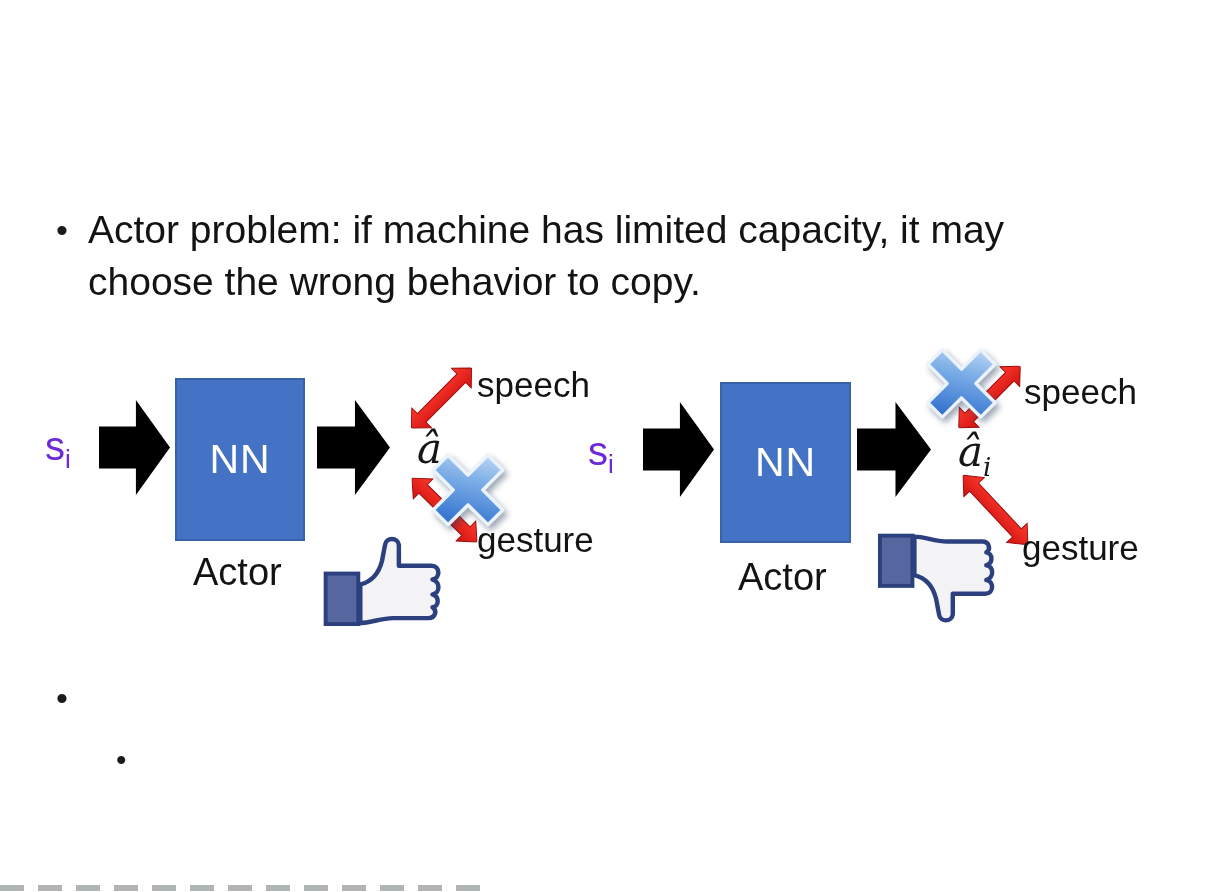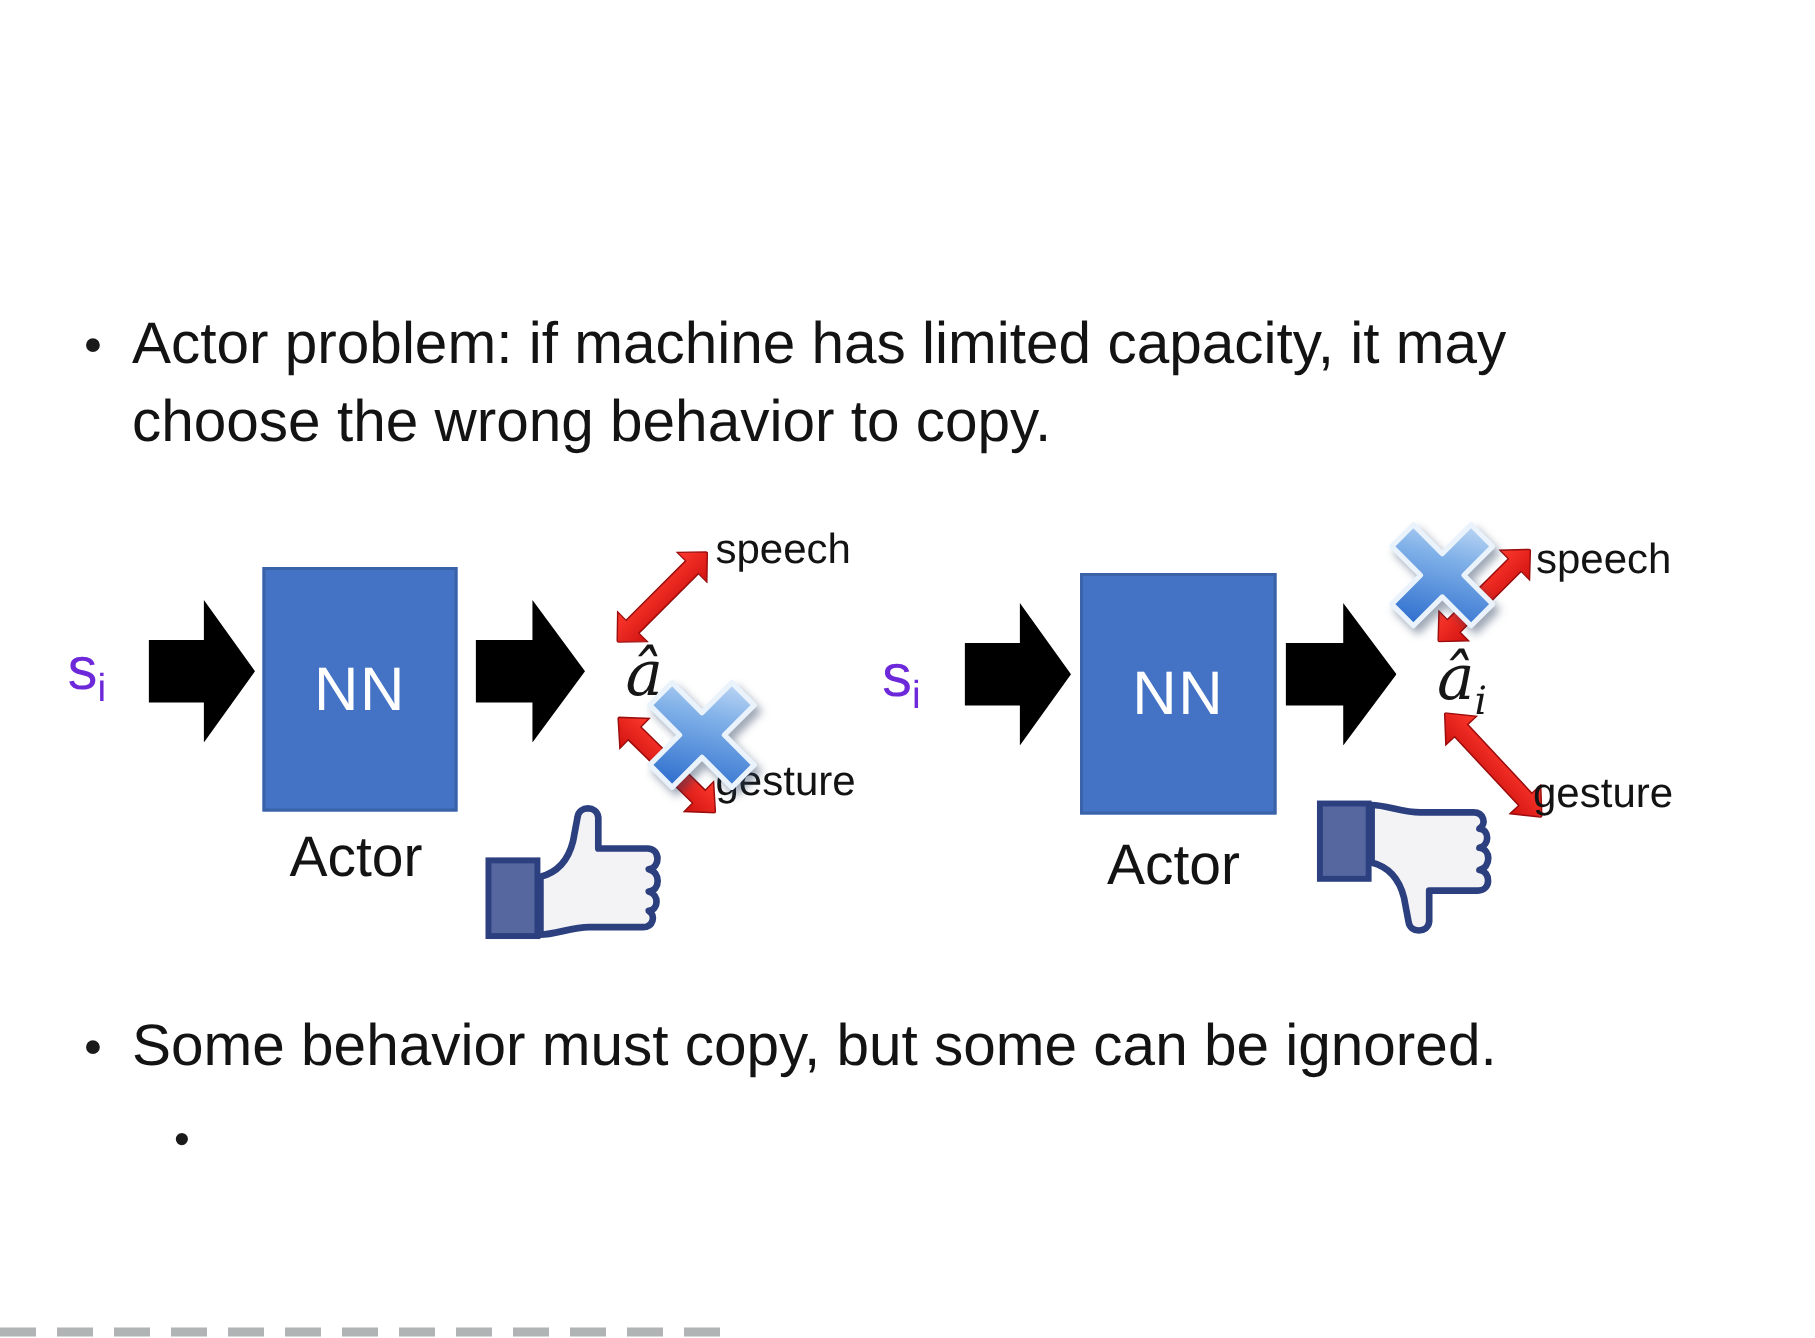--- a/index.html
+++ b/index.html
@@ -33,21 +33,21 @@
     clip-path:polygon(0 28%, 52% 28%, 52% 0, 100% 50%, 52% 100%, 52% 72%, 0 72%);
   }
   .nn-box{
     position:absolute;background:#4472C4;border:2px solid #3a62a8;
     display:flex;align-items:center;justify-content:center;box-sizing:border-box;
   }
   .nn-box .nn-text{color:#ffffff;font-size:41px;letter-spacing:1px;}
   .math-out{position:absolute;font-family:"DejaVu Serif", serif;font-style:italic;font-size:42px;color:#161616;margin-left:25px;}
   .math-out .sub{font-size:26px;vertical-align:-10px;}
   .actor-label{position:absolute;font-size:38px;color:#131313;}
-  .branch-label{position:absolute;font-size:28px;color:#131313;}
+  .branch-label{position:absolute;font-size:35px;color:#131313;margin-top:15px;}
   .red-arrow{position:absolute;}
   .red-arrow svg{display:block;width:100%;height:100%;}
   .cross-x{position:absolute;filter:drop-shadow(3px 4px 3px rgba(40,60,90,.45));z-index:5;}
   .thumb{position:absolute;}
   .thumb svg{display:block;width:100%;height:100%;}
   .thumb.down svg{transform:scaleY(-1);}
   .edge-dashes{
     position:absolute;left:0;bottom:1px;width:492px;height:6px;
     background:repeating-linear-gradient(90deg,#b0b4b4 0 24px,transparent 24px 38px);
   }
@@ -170,21 +170,20 @@
       <svg viewBox="0 0 130 95">
         <rect x="4" y="40" width="33" height="51" fill="#56679F" stroke="#2C4080" stroke-width="4"></rect>
         <path d="M39,90 L39,51 C51,48 58,39 61,27 L64,11 C65,3 77,3 78,11 L78,32 L111,32 C120,32 120,45 112,46 C120,48 120,60 112,61 C119,63 119,73 112,74 C117,77 115,85 108,85 L72,85 C60,85 49,90 39,90 Z" fill="#F3F3F5" stroke="#2C4080" stroke-width="4.5" stroke-linejoin="round"></path>
       </svg>
     </div>
 
   </div>
 
   <div class="bullet-row b-bottom">
     <span class="bullet-glyph">•</span>
-    <span class="bullet-text">Some behavior must copy, but some can be ignored.</span>
   </div>
 
   <div class="bullet-row b-sub">
     <span class="bullet-glyph">•</span>
   </div>
 
   <div class="edge-dashes"></div>
 
 </div>
 

